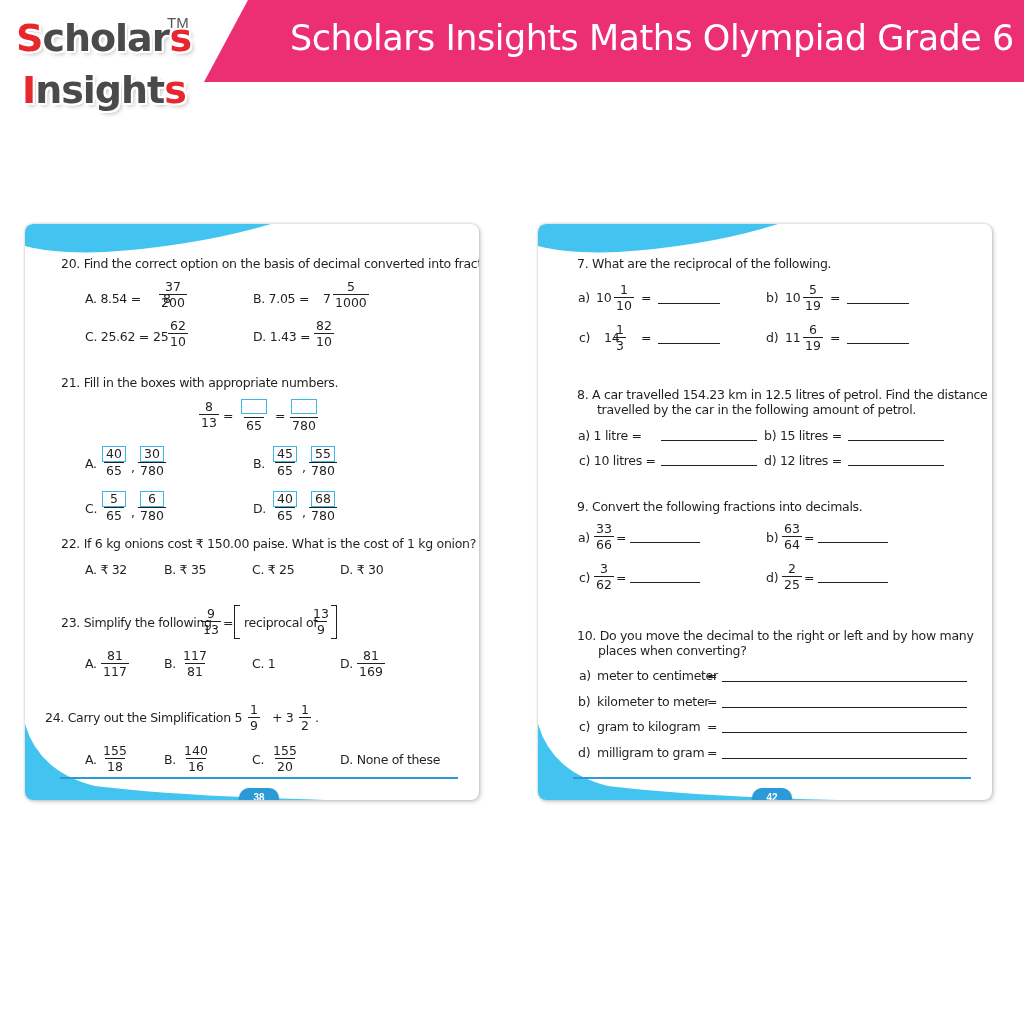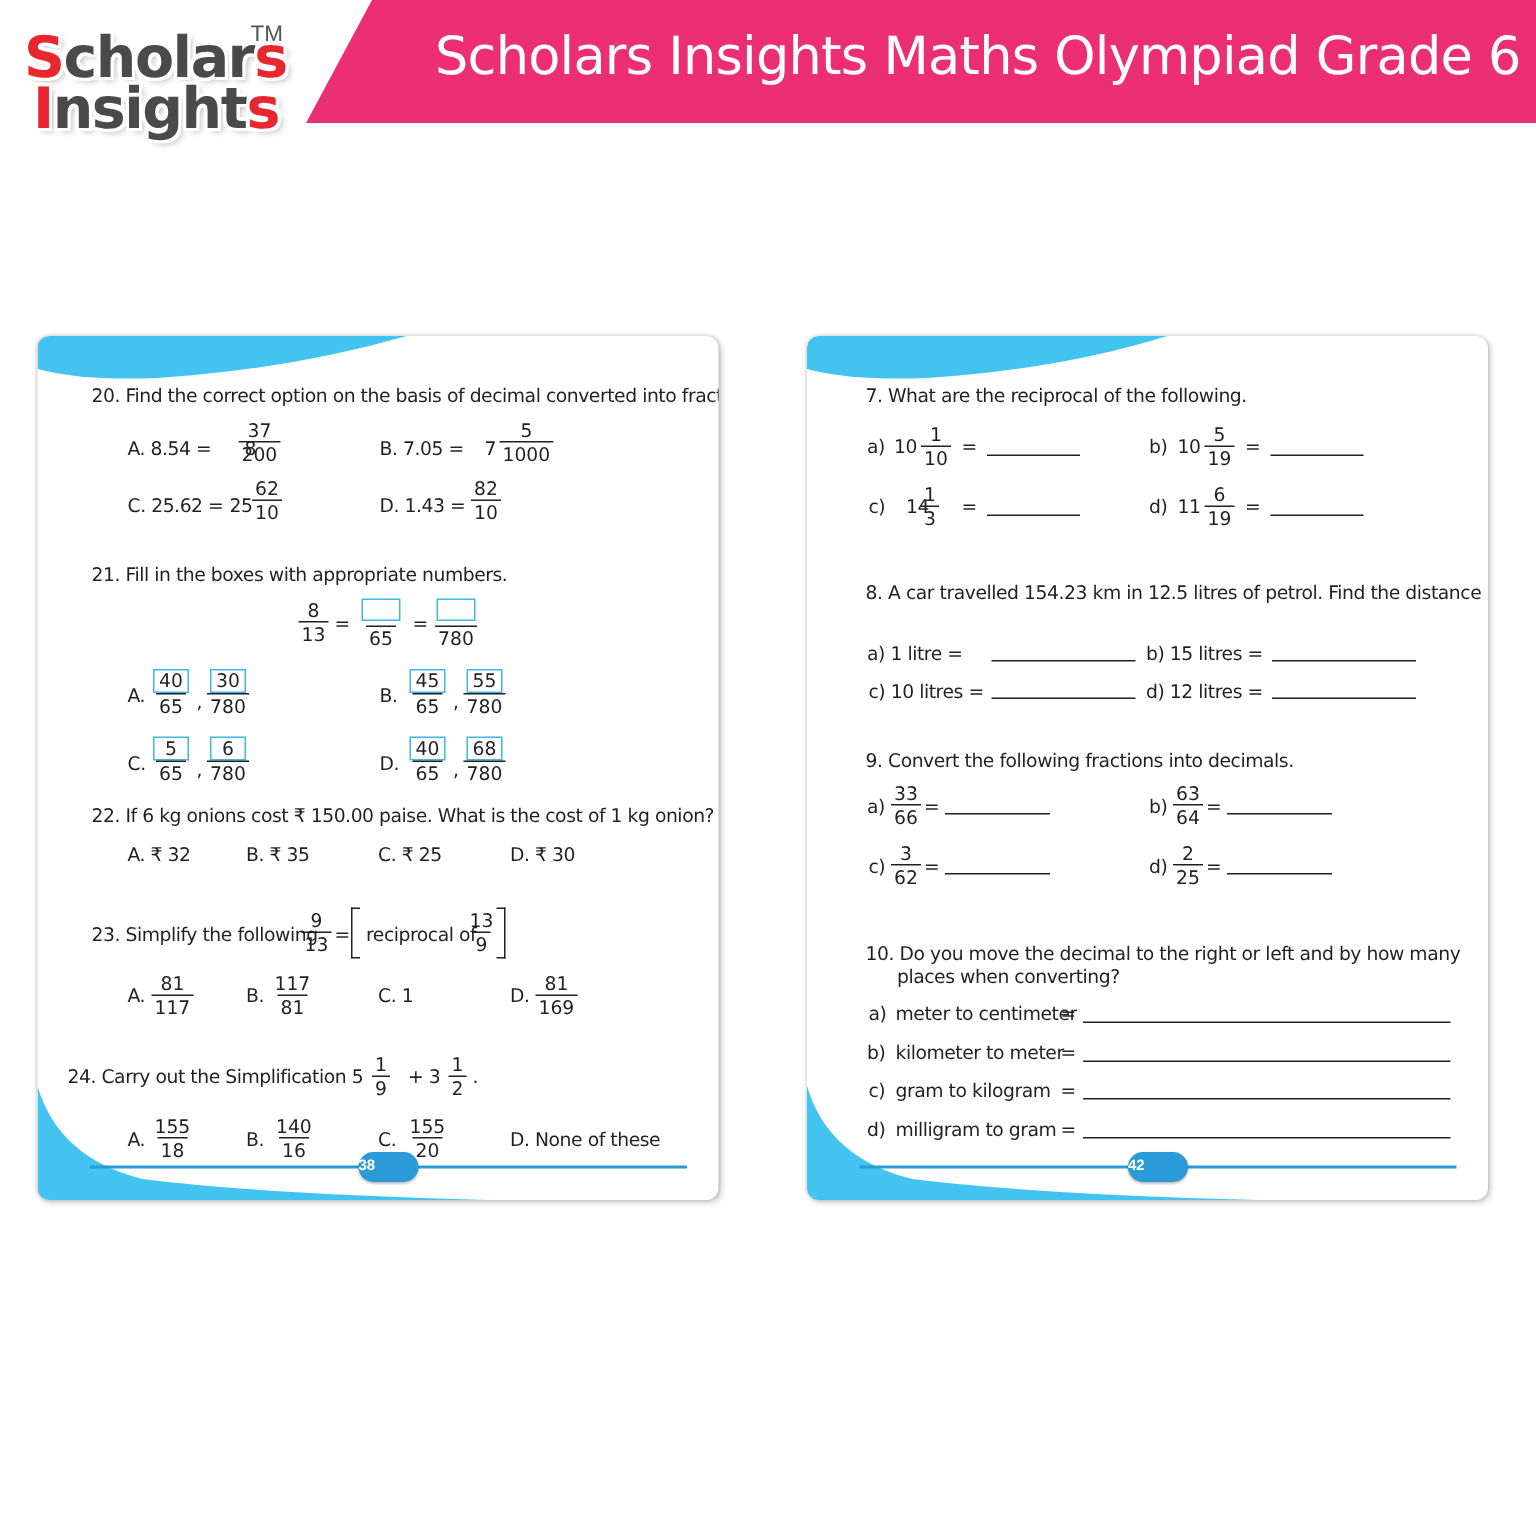--- a/index.html
+++ b/index.html
@@ -8,40 +8,40 @@
 
   .banner { position: absolute; left: 204px; top: 0; width: 820px; height: 82px; }
   .banner svg { position: absolute; left: 0; top: 0; }
   .banner-title { position: absolute; left: 86px; top: 18px; font-size: 35px; color: #ffffff; font-family: "DejaVu Sans", sans-serif; letter-spacing: -0.5px; white-space: nowrap; }
 
   .logo { position: absolute; left: 14px; top: 14px; width: 170px; height: 80px; }
   .logo-line { position: absolute; font-family: "DejaVu Sans", sans-serif; font-weight: bold; font-size: 38px; letter-spacing: -1px; color: #4a4a4a;
      text-shadow: 2px 0 #fff, -2px 0 #fff, 0 2px #fff, 0 -2px #fff, 2px 2px #fff, -2px -2px #fff, 2px -2px #fff, -2px 2px #fff, 3px 3px 4px rgba(0,0,0,0.25); }
   .logo-line .red { color: #e8262e; }
   .logo-l1 { left: 2px; top: 2px; }
-  .logo-l2 { left: 8px; top: 36px; }
+  .logo-l2 { left: 8px; top: 54px; }
   .logo-tm { position: absolute; left: 153px; top: 0px; font-size: 15px; color: #555; }
 
   .page { position: absolute; top: 224px; width: 454px; height: 576px; background: #fff; border-radius: 8px;
      box-shadow: 0 0 3px rgba(0,0,0,0.25), 2px 2px 4px rgba(0,0,0,0.15); overflow: hidden; }
   .page-left { left: 25px; }
   .page-right { left: 538px; }
   .page svg.deco { position: absolute; left: 0; top: 0; }
 
   .q { position: absolute; font-size: 12.5px; color: #231f20; white-space: nowrap; font-family: "DejaVu Sans", sans-serif; letter-spacing: -0.3px; }
   .t { position: absolute; font-size: 12.5px; white-space: nowrap; font-family: "DejaVu Sans", sans-serif; letter-spacing: -0.3px; }
   .frac { position: absolute; display: inline-flex; flex-direction: column; align-items: center; font-size: 12.5px; font-family: "DejaVu Sans", sans-serif; line-height: 15px; }
   .frac .num { padding: 0 2px; }
   .frac .den { border-top: 1px solid #231f20; padding: 0 2px; }
   .box { display: inline-block; border: 1.5px solid #3eb6e8; padding: 0 3px; min-width: 24px; text-align: center; line-height: 14px; }
   .emptybox { display: inline-block; border: 1.5px solid #3eb6e8; width: 26px; height: 15px; }
 
   .blank { position: absolute; border-bottom: 1px solid #231f20; height: 1px; }
   .footer-line { position: absolute; left: 35px; width: 398px; height: 2px; background: #2b9bd6; }
-  .page-no { position: absolute; width: 40px; height: 20px; border-radius: 10px; background: #2a9bd8; color: #fff; font-size: 10px; font-weight: bold; text-align: left; line-height: 20px; box-shadow: 0 1px 2px rgba(0,0,0,0.3); }
+  .page-no { position: absolute; width: 40px; height: 20px; border-radius: 10px; background: #2a9bd8; color: #fff; font-size: 10px; font-weight: bold; text-align: center; line-height: 20px; box-shadow: 0 1px 2px rgba(0,0,0,0.3); margin-top: 20px; }
   .bracket { position: absolute; border: 1.3px solid #231f20; height: 34px; width: 6px; }
 </style>
 </head>
 <body>
 
 <div class="logo">
   <div class="logo-line logo-l1"><span class="red">S</span>cholar<span class="red">s</span></div>
   <div class="logo-line logo-l2"><span class="red">I</span>nsight<span class="red">s</span></div>
   <span class="logo-tm">TM</span>
 </div>
@@ -254,20 +254,21 @@
   <div class="t" style="left:228px;top:106px">d)</div>
   <div class="t" style="left:247px;top:106px">11</div>
   <div class="frac" style="left:265px;top:98px">
       <span class="num">6</span>
       <span class="den">19</span>
     </div>
   <div class="t" style="left:292px;top:106px">=</div>
   <div class="blank" style="left:309px;top:119px;width:62px"></div>
 
   <div class="q" style="left:39px;top:163px">8.  A car travelled 154.23 km in 12.5 litres of petrol. Find the distance</div>
+  <div class="q" style="left:59px;top:178px">travelled by the car in the following amount of petrol.</div>
   <div class="t" style="left:40px;top:204px">a)  1 litre     =</div>
   <div class="blank" style="left:123px;top:216px;width:96px"></div>
   <div class="t" style="left:226px;top:204px">b)  15 litres =</div>
   <div class="blank" style="left:310px;top:216px;width:96px"></div>
   <div class="t" style="left:41px;top:229px">c)  10 litres =</div>
   <div class="blank" style="left:123px;top:241px;width:96px"></div>
   <div class="t" style="left:226px;top:229px">d)  12 litres =</div>
   <div class="blank" style="left:310px;top:241px;width:96px"></div>
 
   <div class="q" style="left:39px;top:275px">9.  Convert the following fractions into decimals.</div>

